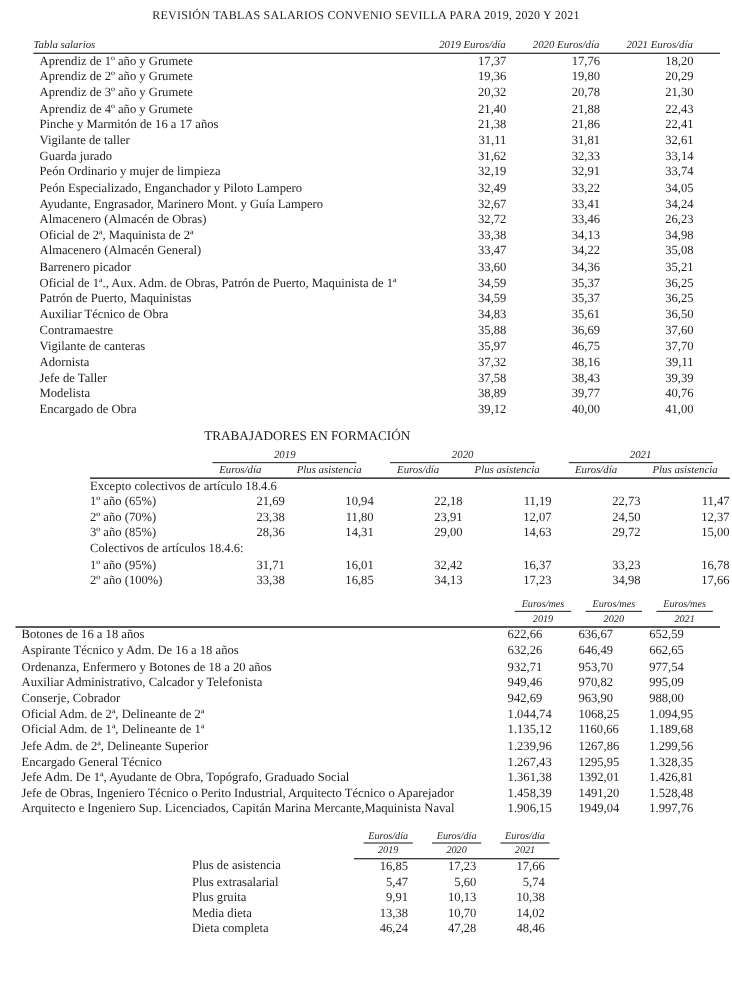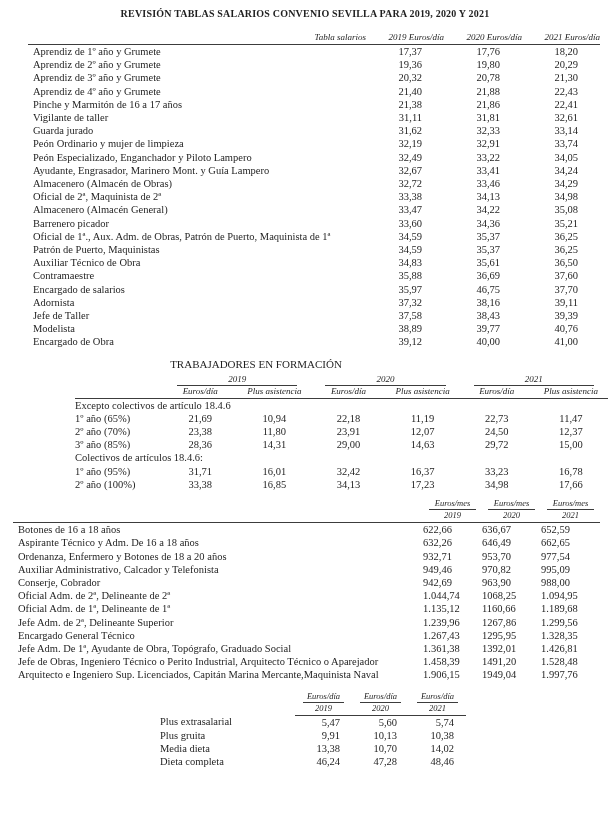--- a/index.html
+++ b/index.html
@@ -2,46 +2,46 @@
 <html><head>
 <meta charset="utf-8">
 <style>
   html,body{margin:0;padding:0}
   body{
     width:610px;height:819px;background:#ffffff;overflow:hidden;
     font-family:"Liberation Serif", serif;color:#1f1f1f;
   }
   .doc-title{
     margin-top:8px;width:610px;text-align:center;
-    font-size:10px;letter-spacing:.2px;font-weight:bold;
+    font-size:10px;letter-spacing:.2px;
   }
   table{border-collapse:collapse;table-layout:fixed;font-size:10.5px}
   th,td{padding:0;font-weight:normal;white-space:nowrap;overflow:visible}
   tbody td{line-height:13.2px;height:13.2px}
   thead th{font-style:italic}
 
   
   .t1{margin:13px 0 0 28px;width:572px}
   .t1 .c-lbl{width:338px}
   .t1 .c-num{width:78px}
-  .t1 thead th{font-size:9px;border-bottom:1px solid #3c3c3c;padding-bottom:2px;text-align:right}
+  .t1 thead th{font-size:9px;border-bottom:1px solid #3c3c3c;padding-bottom:2px;text-align:left}
   .t1 td.lbl{padding-left:5px}
   .t1 td.num{text-align:right;padding-right:22px}
 
   
   .section-title{width:512px;text-align:center;font-size:11px;margin-top:9px}
 
   
   .t2{margin:4px 0 0 75px;width:533px}
   .t2 .c-lbl{width:88px}
   .t2 .c-num{width:74px}
   .t2 thead th{font-size:9px;text-align:center}
   .t2 .yrline{border-bottom:1px solid #3c3c3c;margin:0 14px;padding-bottom:1px}
   .t2 tr.sub th{border-bottom:1px solid #3c3c3c;padding-bottom:2px}
-  .t2 td.num{text-align:center}
+  .t2 td.num{text-align:right}
 
   
   .t3{margin:7px 0 0 13px;width:587px}
   .t3 .c-lbl{width:410px}
   .t3 .c-num{width:59px}
   .t3 thead th{font-size:8.5px;}
   .t3 .uline{border-bottom:1px solid #3c3c3c;margin:0 6px;padding-bottom:1px}
   .t3 tr.rule th{border-bottom:1px solid #3c3c3c;padding-bottom:2px}
   .t3 td.lbl{padding-left:5px}
   .t3 td.num{padding-right:4px}
@@ -133,21 +133,21 @@
       <tr>
         <td class="lbl">Ayudante, Engrasador, Marinero Mont. y Guía Lampero</td>
         <td class="num">32,67</td>
         <td class="num">33,41</td>
         <td class="num">34,24</td>
       </tr>
       <tr>
         <td class="lbl">Almacenero (Almacén de Obras)</td>
         <td class="num">32,72</td>
         <td class="num">33,46</td>
-        <td class="num">34,29</td>
+        <td class="num">26,23</td>
       </tr>
       <tr>
         <td class="lbl">Oficial de 2ª, Maquinista de 2ª</td>
         <td class="num">33,38</td>
         <td class="num">34,13</td>
         <td class="num">34,98</td>
       </tr>
       <tr>
         <td class="lbl">Almacenero (Almacén General)</td>
         <td class="num">33,47</td>
@@ -178,21 +178,21 @@
         <td class="num">35,61</td>
         <td class="num">36,50</td>
       </tr>
       <tr>
         <td class="lbl">Contramaestre</td>
         <td class="num">35,88</td>
         <td class="num">36,69</td>
         <td class="num">37,60</td>
       </tr>
       <tr>
-        <td class="lbl">Encargado de salarios</td>
+        <td class="lbl">Vigilante de canteras</td>
         <td class="num">35,97</td>
         <td class="num">46,75</td>
         <td class="num">37,70</td>
       </tr>
       <tr>
         <td class="lbl">Adornista</td>
         <td class="num">37,32</td>
         <td class="num">38,16</td>
         <td class="num">39,11</td>
       </tr>
@@ -444,20 +444,26 @@
     </tr>
     <tr class="rule">
       <th class="lbl"></th>
       <th class="num">2019</th>
       <th class="num">2020</th>
       <th class="num">2021</th>
     </tr>
   </thead>
   <tbody>
       <tr>
+        <td class="lbl">Plus de asistencia</td>
+        <td class="num">16,85</td>
+        <td class="num">17,23</td>
+        <td class="num">17,66</td>
+      </tr>
+      <tr>
         <td class="lbl">Plus extrasalarial</td>
         <td class="num">5,47</td>
         <td class="num">5,60</td>
         <td class="num">5,74</td>
       </tr>
       <tr>
         <td class="lbl">Plus gruita</td>
         <td class="num">9,91</td>
         <td class="num">10,13</td>
         <td class="num">10,38</td>

